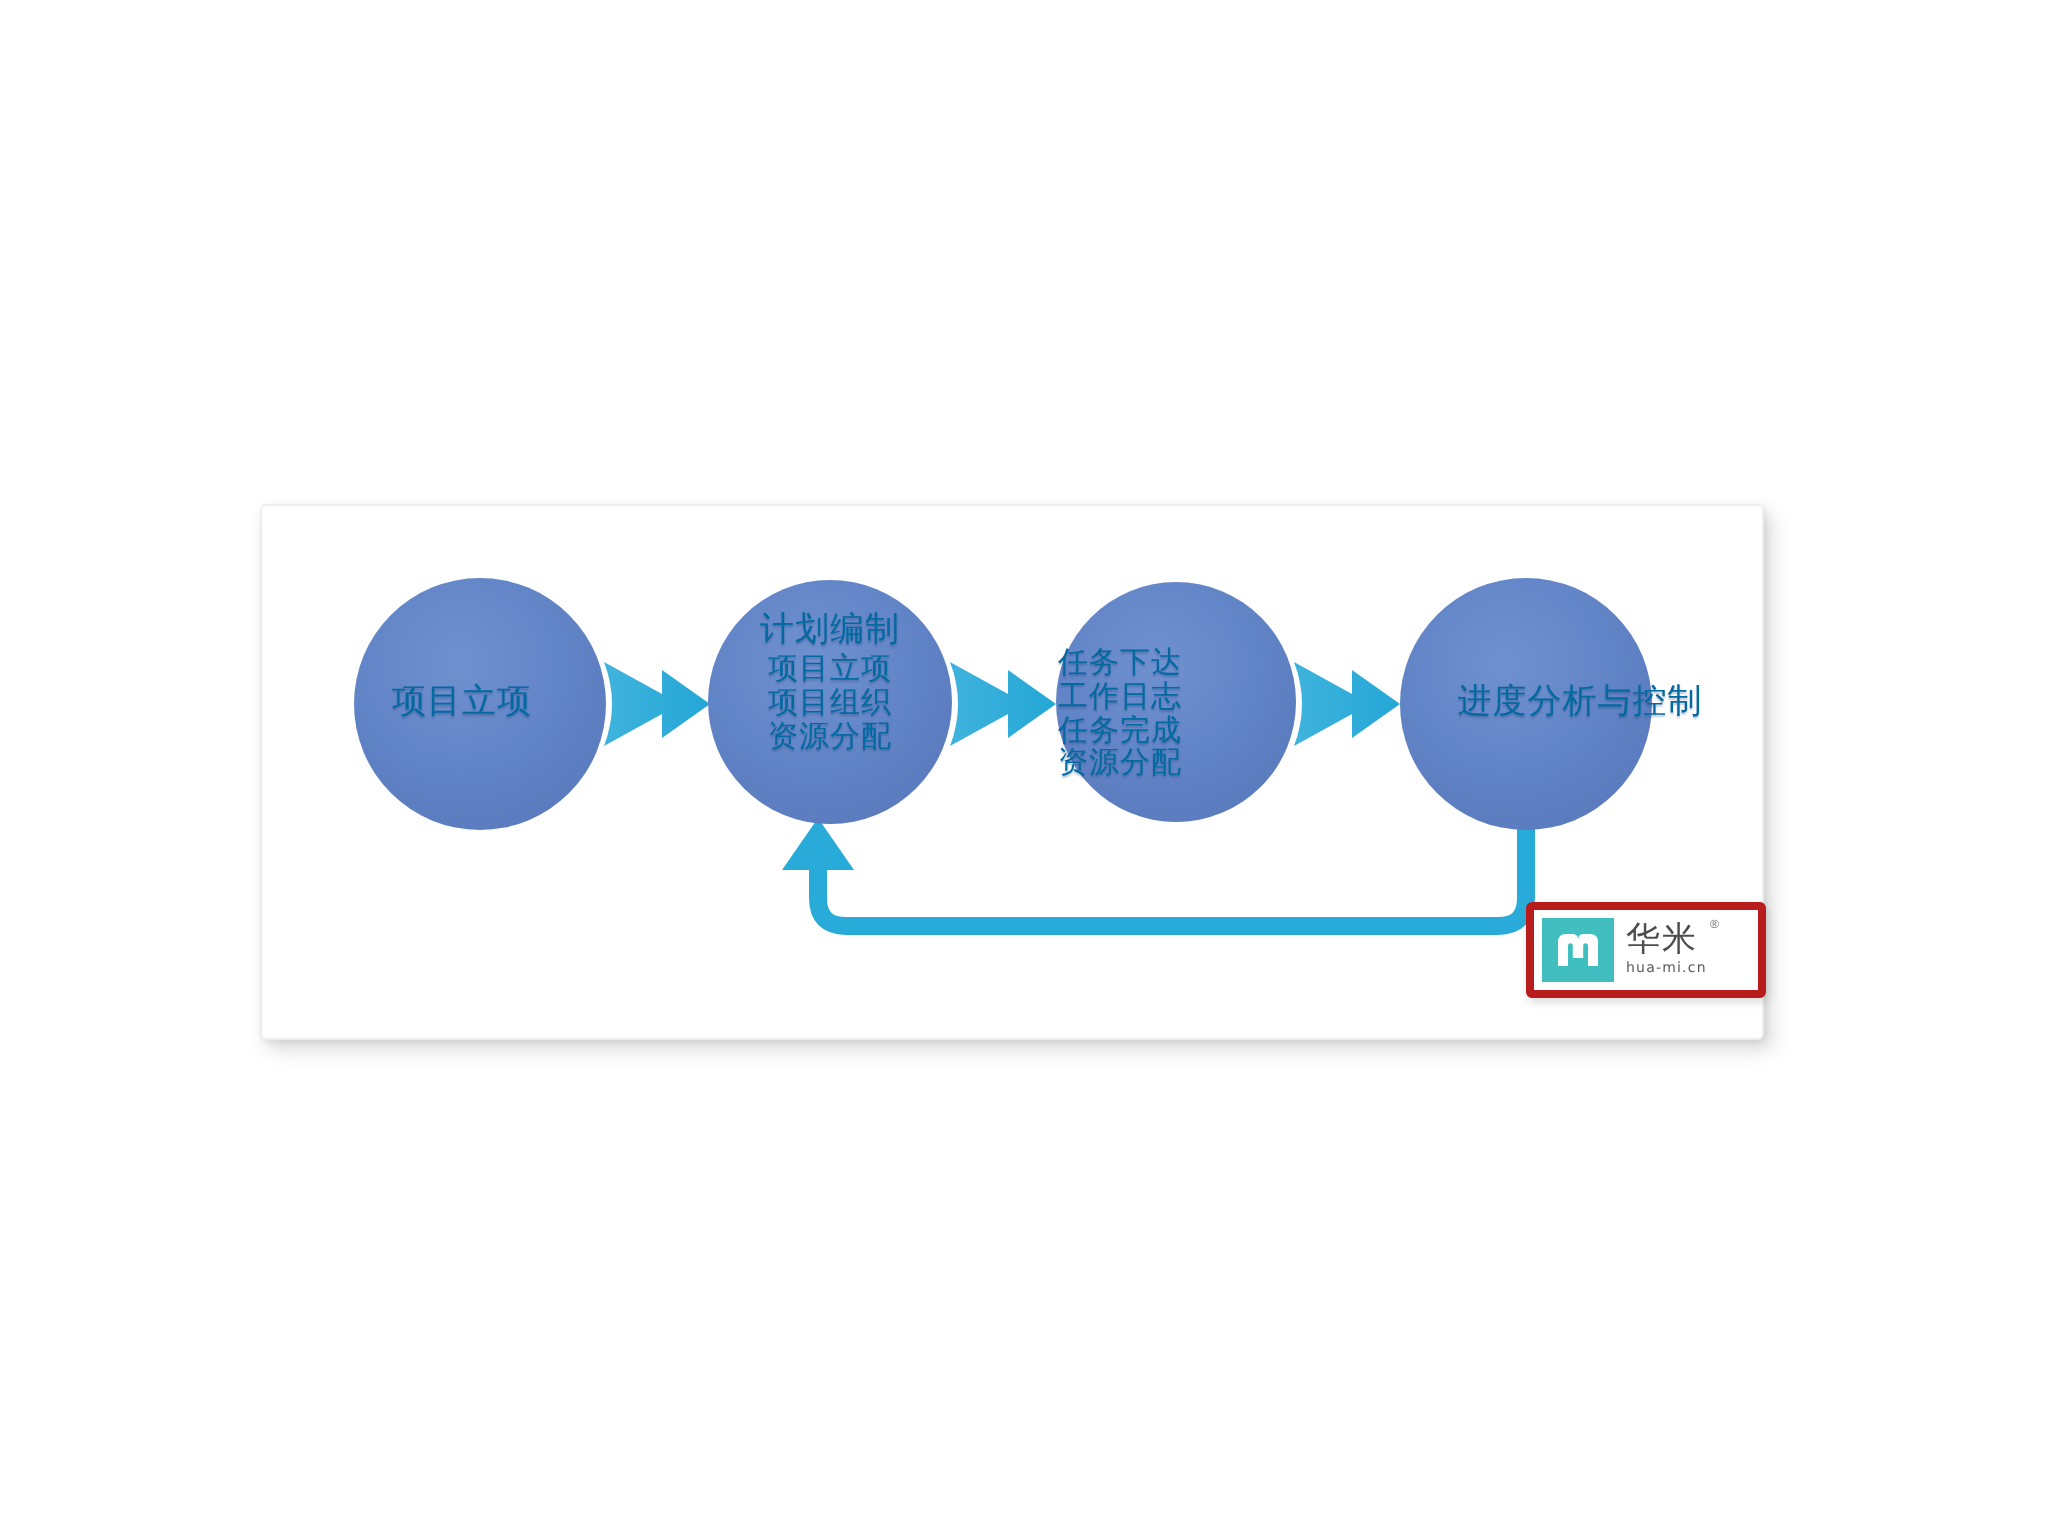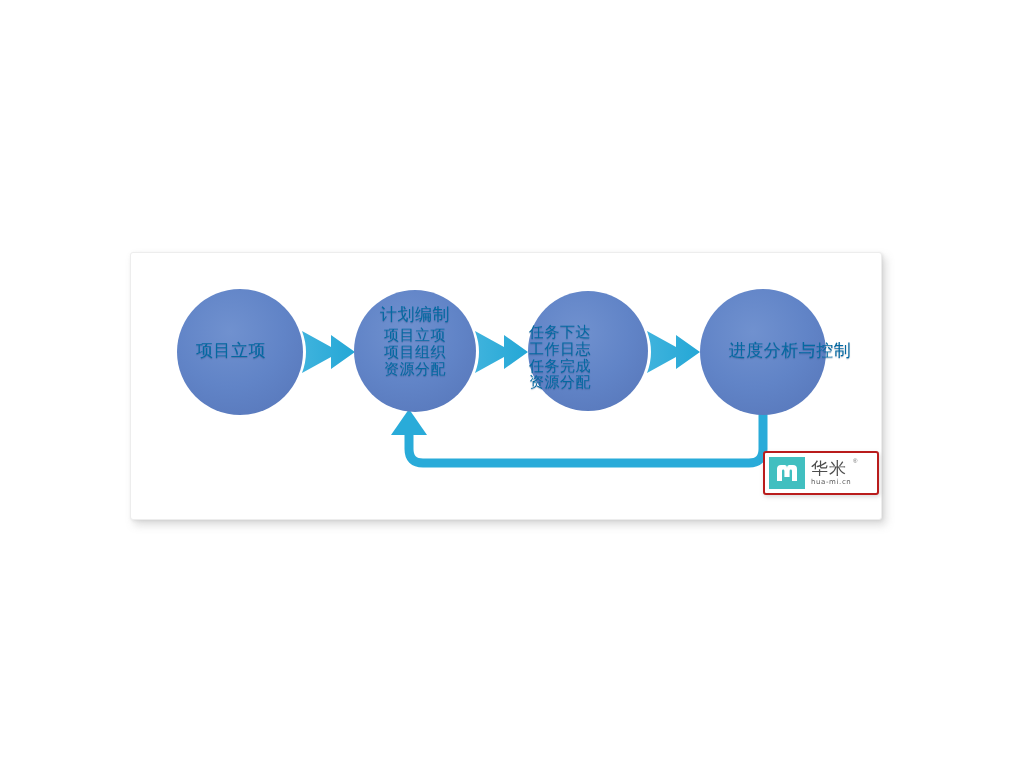--- a/index.html
+++ b/index.html
@@ -77,21 +77,21 @@
   #node-4-text { left: 566px; top: 88px; width: 130px; margin-left: 28px; }
 
   
   #brand-logo {
     position: absolute;
     left: 632px;
     top: 198px;
     width: 112px;
     height: 40px;
     background: #ffffff;
-    border: 2px solid #b91c1c;
+    border: 4px solid #b91c1c;
     border-radius: 3px;
     box-shadow: 1px 2px 4px rgba(150,150,150,0.35);
     display: flex;
     align-items: center;
     overflow: hidden;
   }
   #logo-mark {
     width: 36px;
     height: 32px;
     margin-left: 4px;

